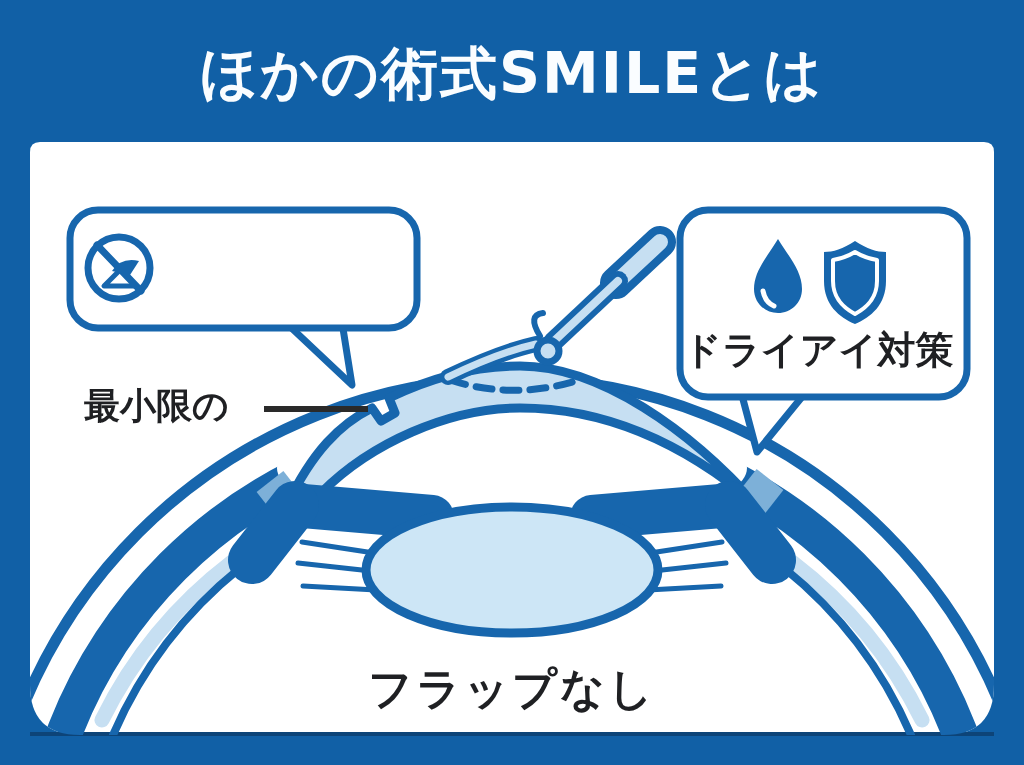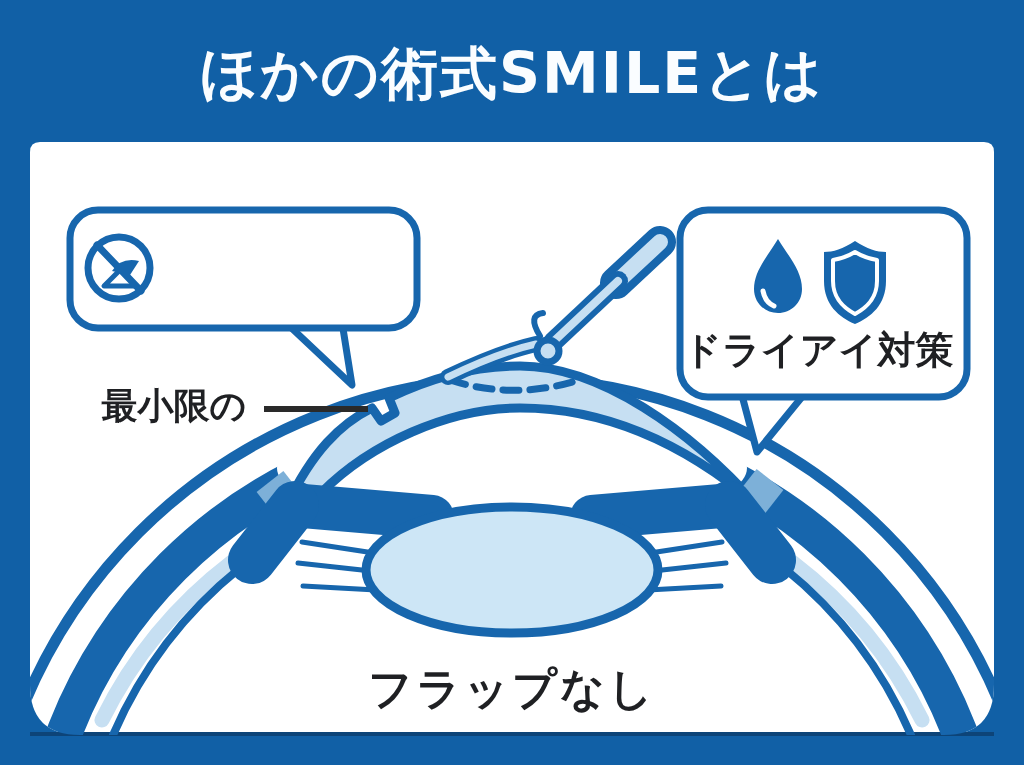--- a/index.html
+++ b/index.html
@@ -28,21 +28,21 @@
   .flimb{fill:var(--limbus-blue)}
   .rc{stroke-linecap:round;stroke-linejoin:round}
   .sw{stroke:#ffffff;fill:none}
   .overlay{position:absolute;color:var(--text-dark);font-weight:bold;white-space:nowrap;}
   .title{
     left:0;right:0;top:36px;text-align:center;
     font-size:57px;letter-spacing:2px;color:var(--title-white);
   }
   .bubble-text-left{left:164px;top:244px;font-size:41px;}
   .bubble-text-right{left:683px;top:325px;width:249px;text-align:center;font-size:38px;}
-  .incision-label{left:84px;top:384px;width:180px;text-align:center;font-size:36px;line-height:1.24;}
+  .incision-label{left:84px;top:384px;width:180px;font-size:36px;line-height:1.24;}
   .caption{left:0;right:0;top:660px;text-align:center;font-size:44px;letter-spacing:3px;}
 </style>
 </head>
 <body>
 
 <div class="stage">
 
   <svg width="1024" height="765" viewBox="0 0 1024 765">
     <defs>
       <clipPath id="panelClip">

